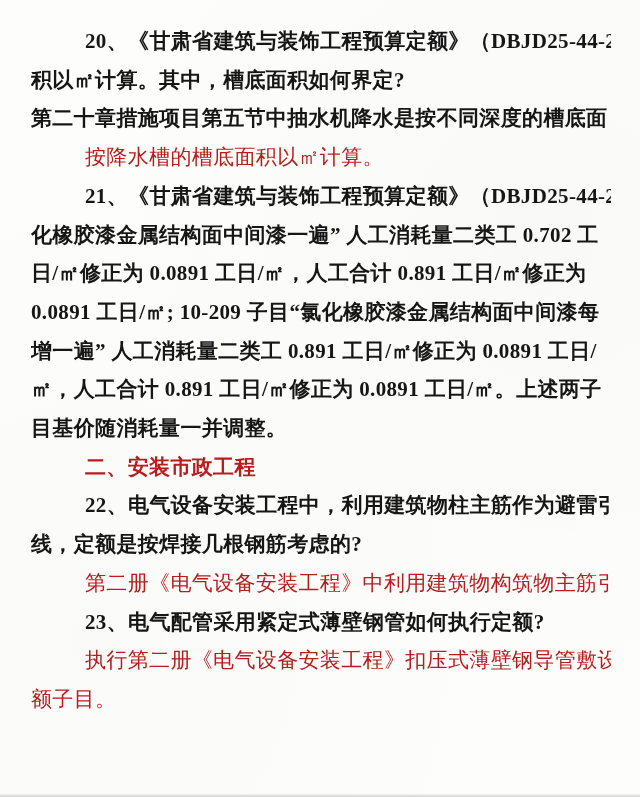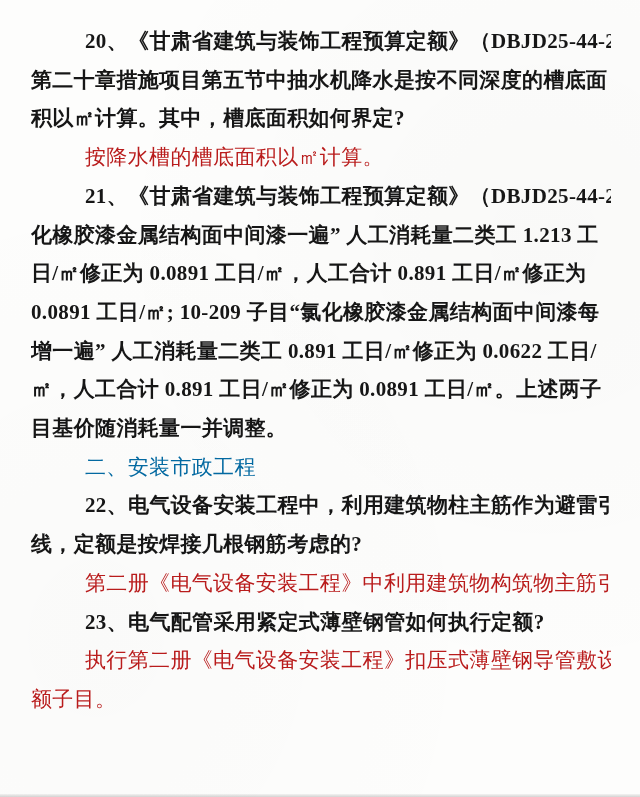--- a/index.html
+++ b/index.html
@@ -47,52 +47,52 @@
   .para.question .line {
     font-weight: 600;
     color: #161616;
   }
   .para.answer .line {
     font-weight: 400;
     color: #b91c1c;
   }
   .para.heading .line {
     font-family: "Liberation Sans", "DejaVu Sans", sans-serif;
-    font-weight: 400;
-    color: #0369a1;
+    font-weight: 700;
+    color: #b91c1c;
   }
   .page-bottom-edge {
     position: absolute;
     left: 0;
     bottom: 0;
     width: 100%;
     height: 3px;
     background: linear-gradient(to bottom, rgba(0,0,0,0.04), rgba(0,0,0,0.16));
   }
 </style>
 </head>
 <body>
 
 <div class="page">
   <div class="scan-noise"></div>
   <div class="content">
       <div class="para question">
         <div class="line first">20、《甘肃省建筑与装饰工程预算定额》（DBJD25-44-2013）</div>
+        <div class="line">积以㎡计算。其中，槽底面积如何界定?</div>
         <div class="line">第二十章措施项目第五节中抽水机降水是按不同深度的槽底面</div>
-        <div class="line">积以㎡计算。其中，槽底面积如何界定?</div>
       </div>
       <div class="para answer">
         <div class="line first">按降水槽的槽底面积以㎡计算。</div>
       </div>
       <div class="para question">
         <div class="line first">21、《甘肃省建筑与装饰工程预算定额》（DBJD25-44-2013）</div>
-        <div class="line">化橡胶漆金属结构面中间漆一遍” 人工消耗量二类工 1.213 工</div>
+        <div class="line">化橡胶漆金属结构面中间漆一遍” 人工消耗量二类工 0.702 工</div>
         <div class="line">日/㎡修正为 0.0891 工日/㎡，人工合计 0.891 工日/㎡修正为</div>
         <div class="line">0.0891 工日/㎡; 10-209 子目“氯化橡胶漆金属结构面中间漆每</div>
-        <div class="line">增一遍” 人工消耗量二类工 0.891 工日/㎡修正为 0.0622 工日/</div>
+        <div class="line">增一遍” 人工消耗量二类工 0.891 工日/㎡修正为 0.0891 工日/</div>
         <div class="line">㎡，人工合计 0.891 工日/㎡修正为 0.0891 工日/㎡。上述两子</div>
         <div class="line">目基价随消耗量一并调整。</div>
       </div>
       <div class="para heading">
         <div class="line first">二、安装市政工程</div>
       </div>
       <div class="para question">
         <div class="line first">22、电气设备安装工程中，利用建筑物柱主筋作为避雷引下</div>
         <div class="line">线，定额是按焊接几根钢筋考虑的?</div>
       </div>

